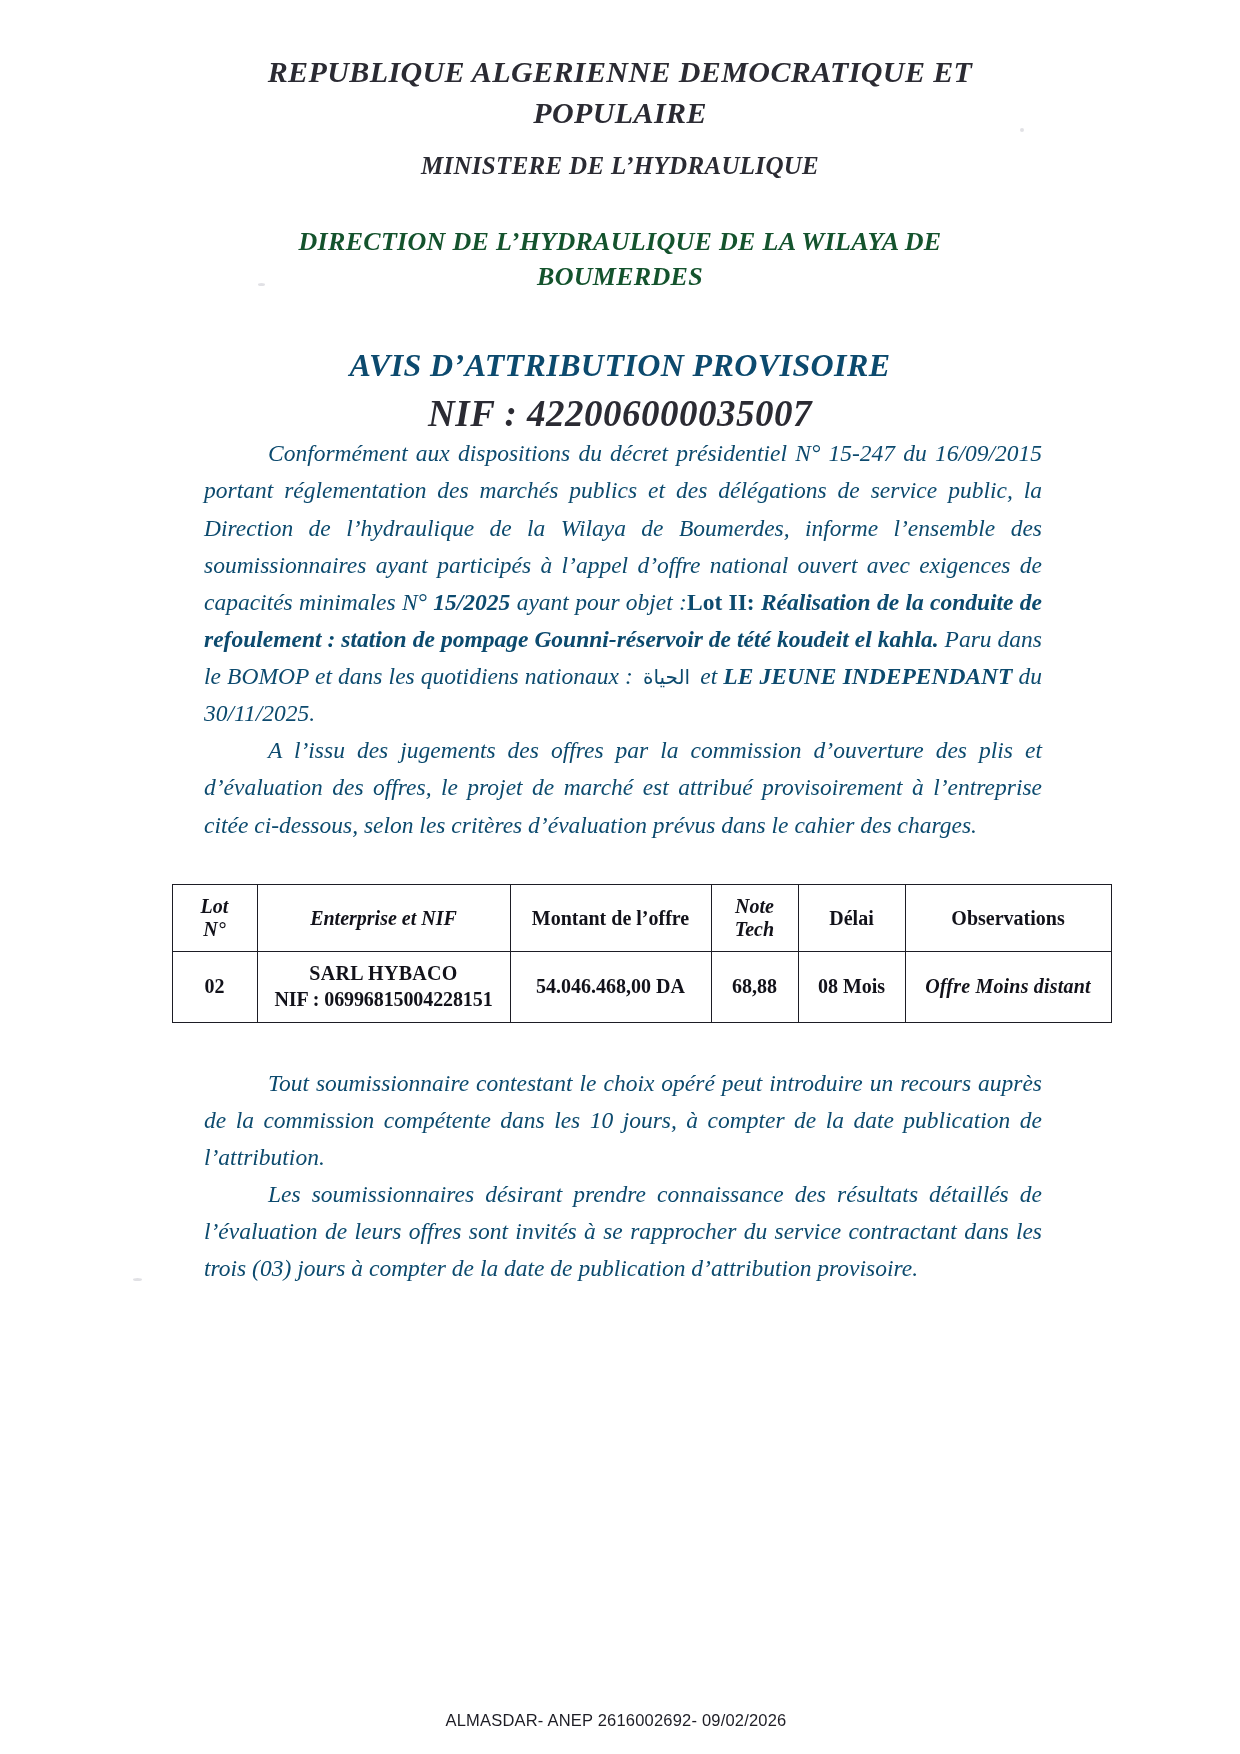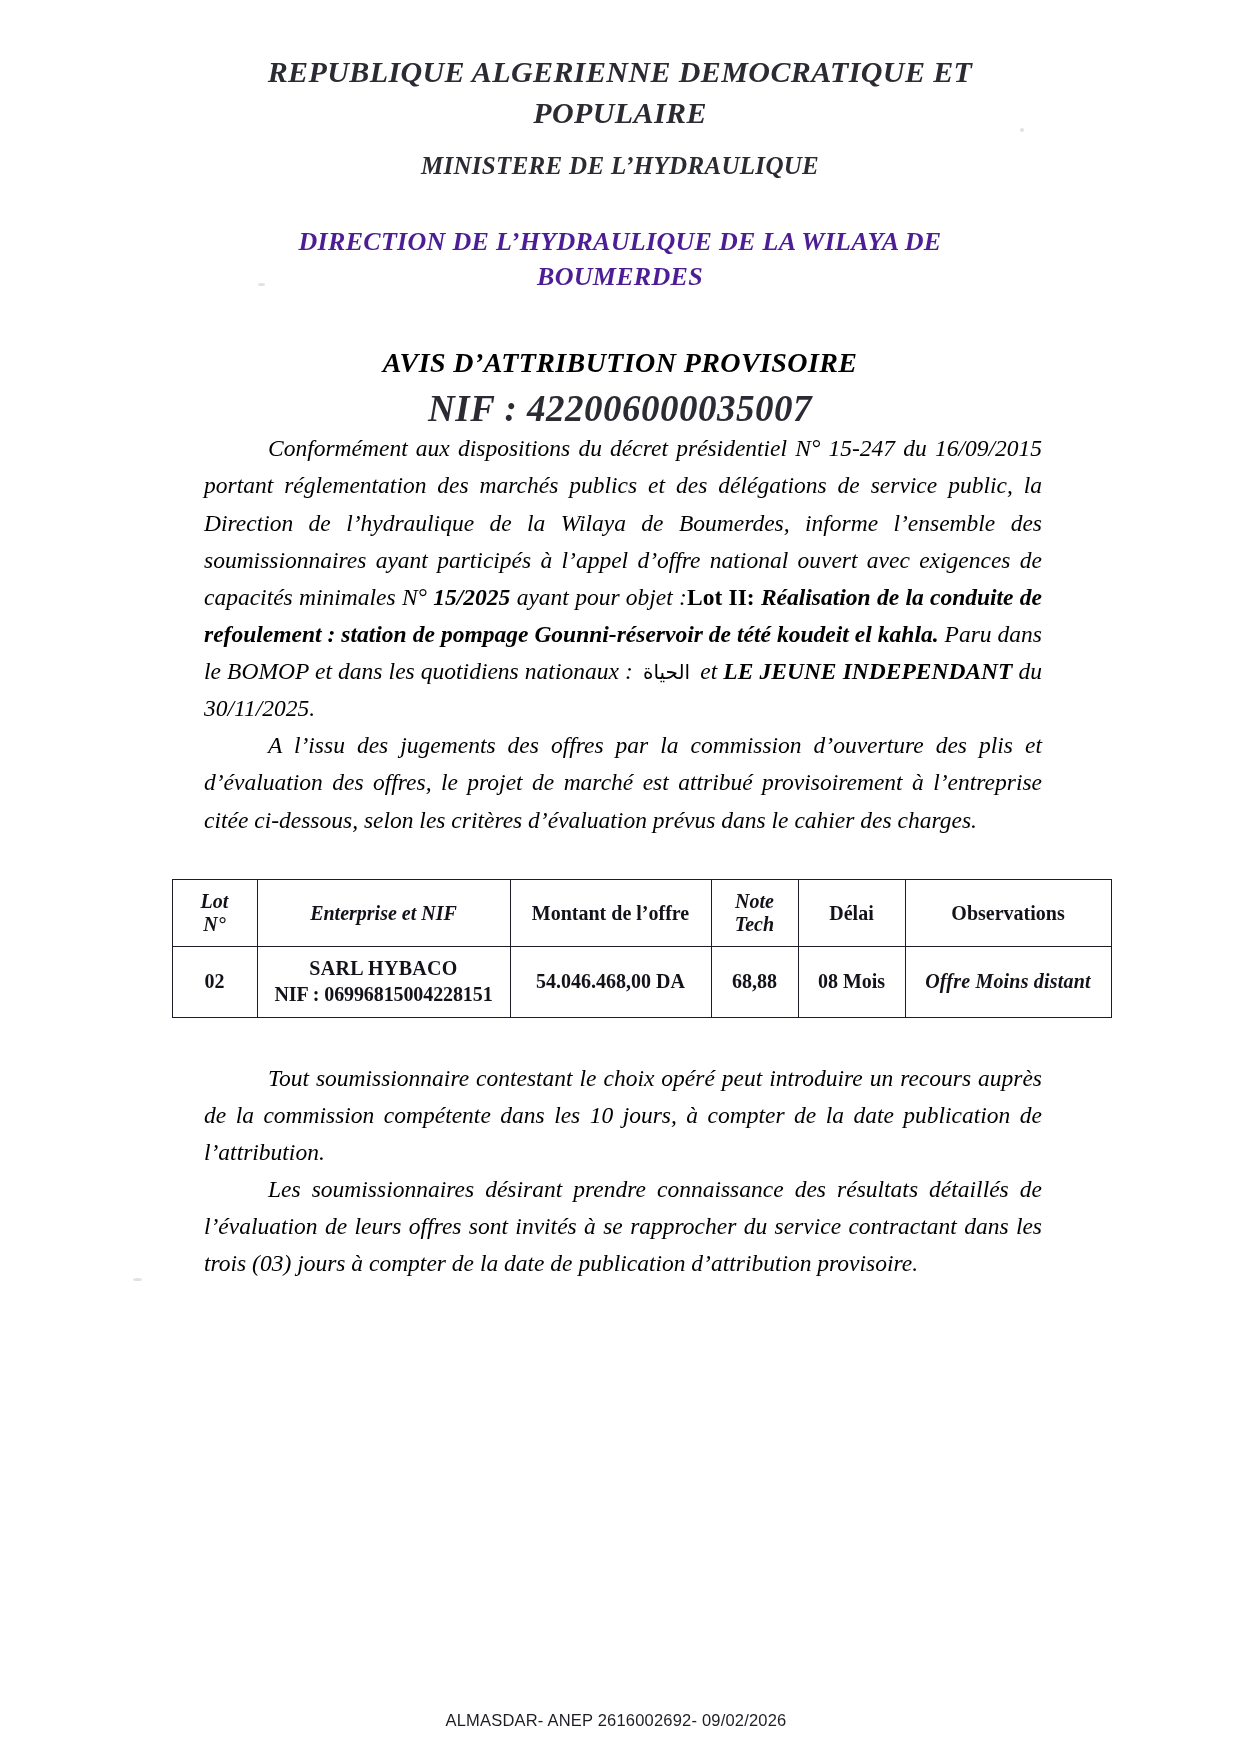--- a/index.html
+++ b/index.html
@@ -47,34 +47,34 @@
     color: #2b2b33;
   }
   .hdr-l3 {
     font-style: italic;
     font-weight: bold;
     font-size: 26px;
     letter-spacing: 0.3px;
     line-height: 1.38;
     margin: 44px auto 8px auto;
     max-width: 780px;
-    color: #4c1d95;
+    color: #14532d;
   }
 
   
   .title-block {
     text-align: center;
     margin-top: 52px;
   }
   .title-main {
     font-style: italic;
     font-weight: bold;
-    font-size: 28px;
+    font-size: 32px;
     letter-spacing: 0.4px;
-    color: #000000;
+    color: #0c4a6e;
     margin-top: 32px;
   }
   .title-nif {
     font-style: italic;
     font-weight: bold;
     font-size: 37px;
     letter-spacing: 0.5px;
     margin-top: 8px;
     color: #2b2b33;
   }
@@ -85,21 +85,21 @@
     width: 838px;
     padding-left: 6px;
   }
   p.para {
     font-style: italic;
     font-size: 23.5px;
     line-height: 1.58;
     text-align: justify;
     text-justify: inter-word;
     margin: 0;
-    color: #000000;
+    color: #0c4a6e;
   }
   .para-1 { margin-top: 86px; text-indent: 64px; }
   .para-2 { margin-top: 40px; text-indent: 64px; }
   .para-3 { margin-top: 0; text-indent: 64px; }
   .para-4 { margin-top: 2px; text-indent: 64px; }
   .upright { font-style: normal; font-weight: bold; }
   .arabic {
     font-style: normal;
     font-family: "DejaVu Sans", sans-serif;
     font-size: 20px;

